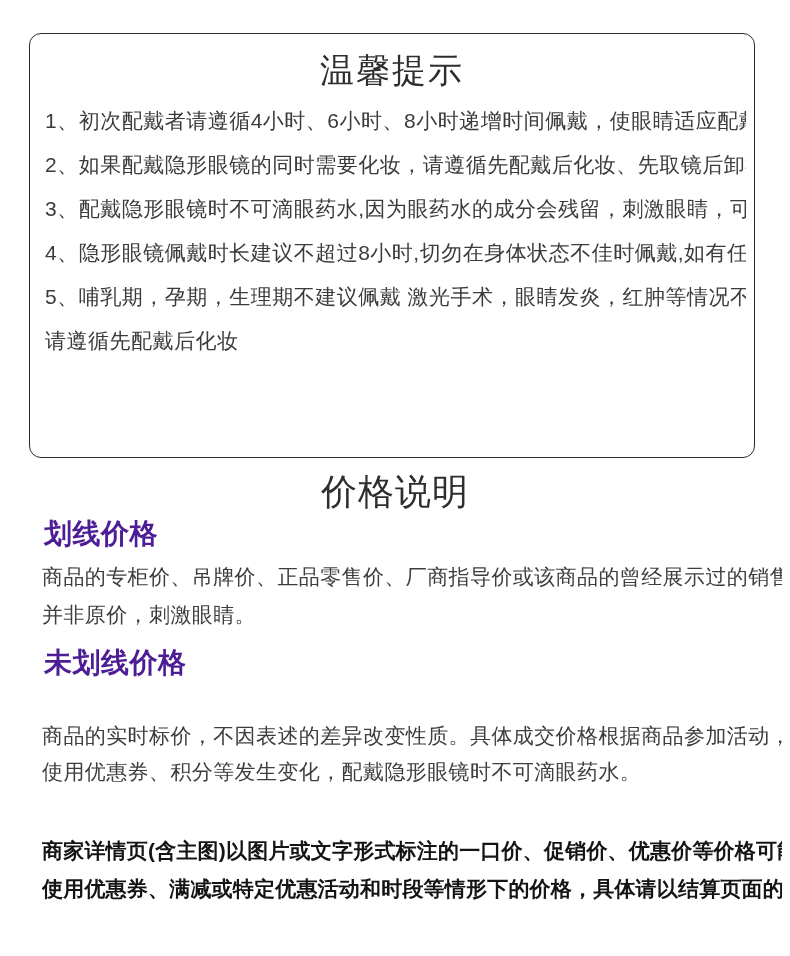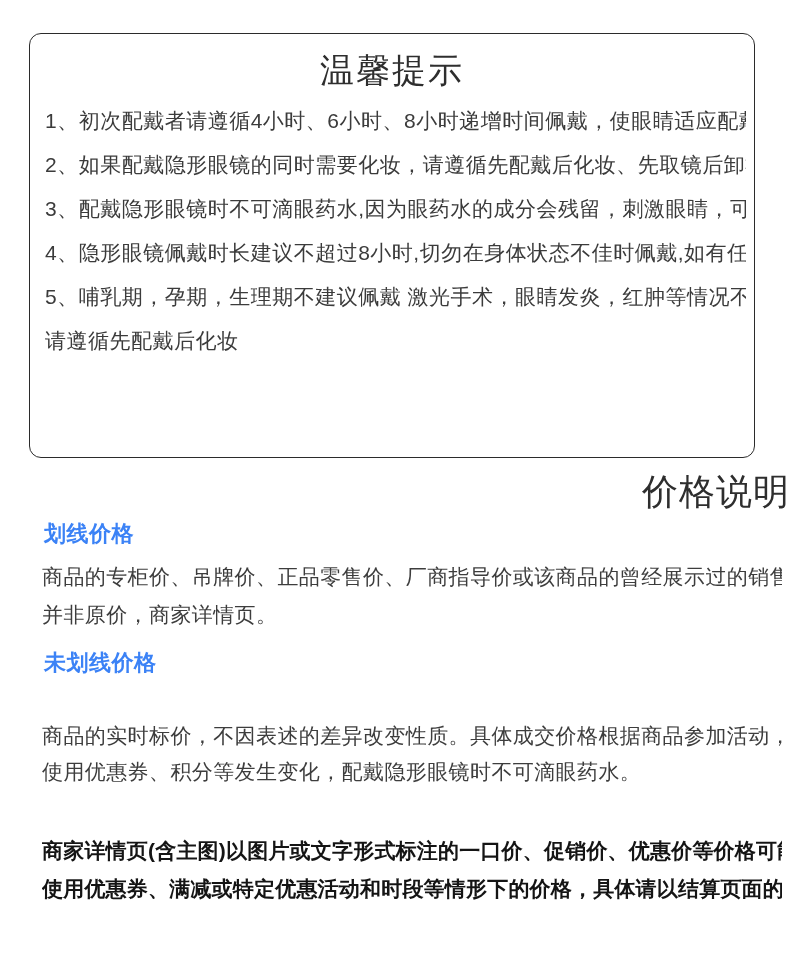--- a/index.html
+++ b/index.html
@@ -20,26 +20,26 @@
     font-size:34px;line-height:40px;font-weight:300;color:#2e2e2e;letter-spacing:2px;
   }
   .tips-lines{margin-top:9px;padding-left:15px;padding-right:8px;}
   .tips-line{
     font-size:21px;line-height:44px;height:44px;font-weight:300;color:#3b3b3b;
     letter-spacing:0.5px;white-space:nowrap;overflow:hidden;
   }
 
   
   .price-title{
-    position:absolute;top:471px;left:0;width:790px;text-align:right;
+    position:absolute;top:471px;left:0;width:790px;text-align:center;
     font-size:36px;line-height:42px;font-weight:300;color:#2e2e2e;letter-spacing:1px;
   }
   .sub-heading{
     position:absolute;left:44px;
-    font-size:22px;line-height:26px;font-weight:700;color:#3b82f6;letter-spacing:0.5px;
+    font-size:28px;line-height:26px;font-weight:700;color:#4c1d95;letter-spacing:0.5px;
     white-space:nowrap;
   }
   .sub-heading.crossed{top:521px;}
   .sub-heading.uncrossed{top:650px;}
   .para{position:absolute;left:42px;width:740px;}
   .para .p-line{
     font-size:21px;font-weight:400;color:#3d3d3d;letter-spacing:0.4px;
     white-space:nowrap;overflow:hidden;
   }
   .para.crossed-body{top:558px;}
@@ -66,21 +66,21 @@
       <div class="tips-line">5、哺乳期，孕期，生理期不建议佩戴 激光手术，眼睛发炎，红肿等情况不适宜佩戴</div>
       <div class="tips-line">请遵循先配戴后化妆</div>
     </div>
   </div>
 
   <div class="price-title">价格说明</div>
 
   <div class="sub-heading crossed">划线价格</div>
   <div class="para crossed-body">
     <div class="p-line">商品的专柜价、吊牌价、正品零售价、厂商指导价或该商品的曾经展示过的销售价等</div>
-    <div class="p-line">并非原价，商家详情页。</div>
+    <div class="p-line">并非原价，刺激眼睛。</div>
   </div>
 
   <div class="sub-heading uncrossed">未划线价格</div>
   <div class="para uncrossed-body">
     <div class="p-line">商品的实时标价，不因表述的差异改变性质。具体成交价格根据商品参加活动，或会员</div>
     <div class="p-line">使用优惠券、积分等发生变化，配戴隐形眼镜时不可滴眼药水。</div>
   </div>
 
   <div class="para merchant-note">
     <div class="p-line">商家详情页(含主图)以图片或文字形式标注的一口价、促销价、优惠价等价格可能是在</div>

